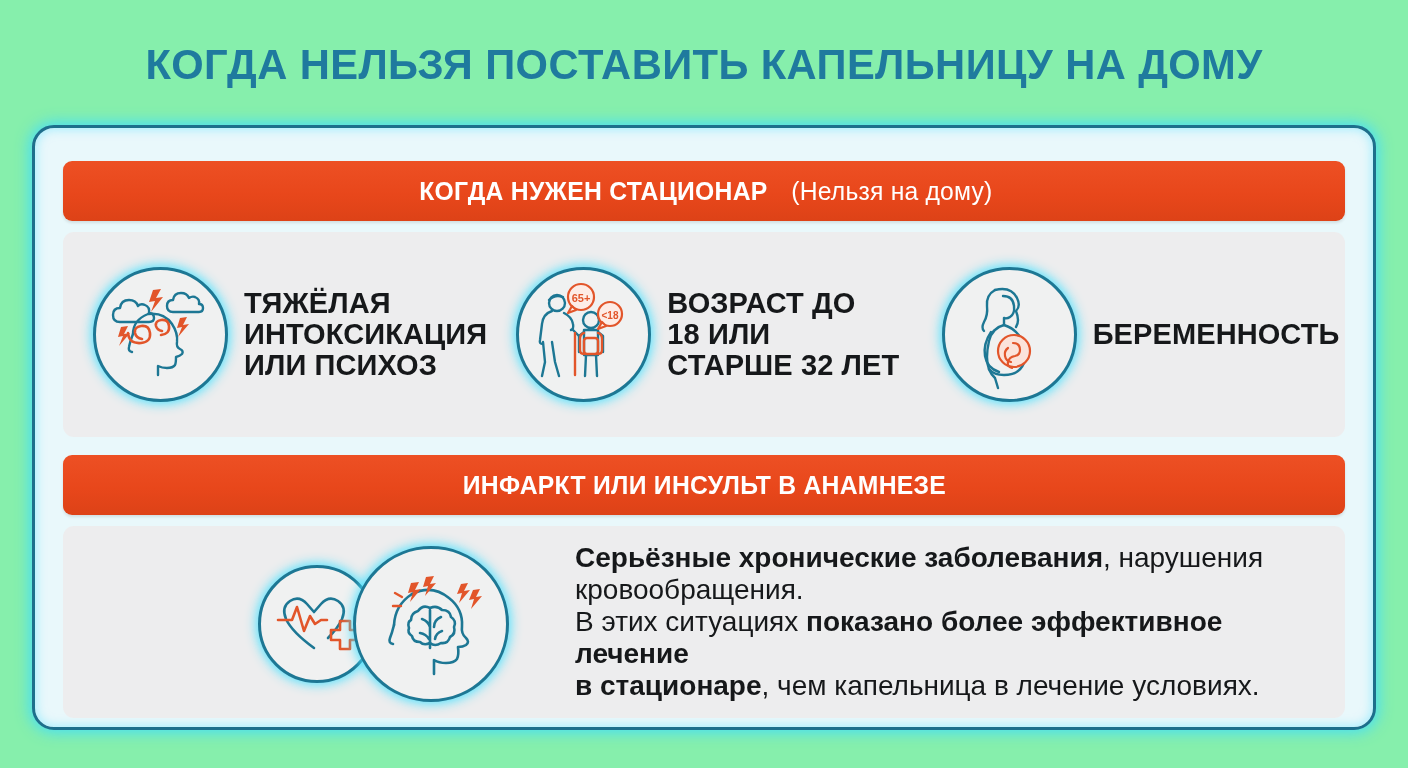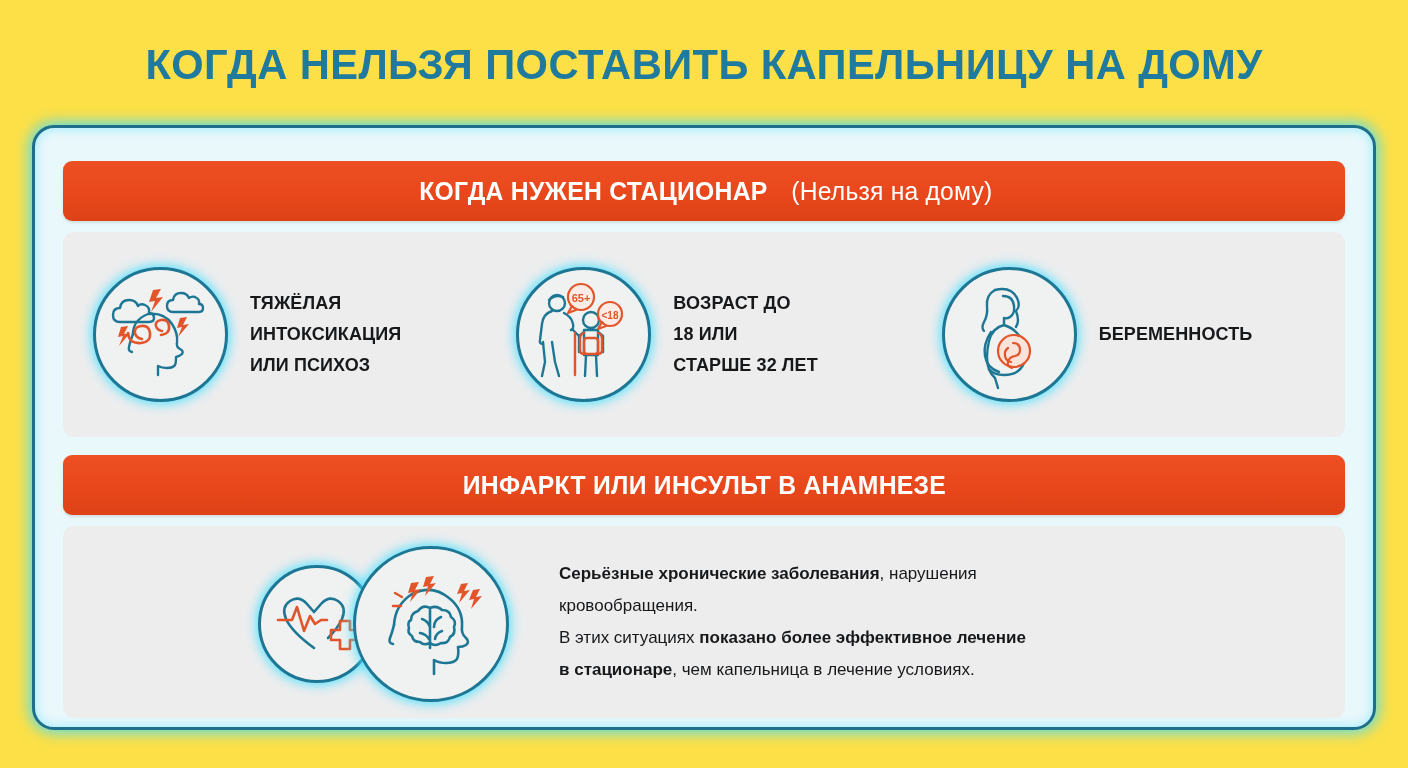--- a/index.html
+++ b/index.html
@@ -12,21 +12,21 @@
     height: 768px;
     font-family: "Liberation Sans", "DejaVu Sans", sans-serif;
     overflow: hidden;
     position: relative;
   }
 
   
   .page {
     position: absolute;
     inset: 0;
-    background: #fde047;
+    background: #86efac;
   }
 
   
   .page-title {
     position: absolute;
     left: 0;
     right: 0;
     top: 38px;
     text-align: center;
     color: #1f7a9e;
@@ -109,25 +109,25 @@
   .item {
     display: flex;
     align-items: center;
     flex: 1 1 0;
   }
   .item-1 { padding-left: 30px; }
   .item-2 { padding-left: 20px; }
   .item-3 { padding-left: 22px; }
 
   .item-label {
-    font-size: 18px;
+    font-size: 29px;
     line-height: 31px;
     font-weight: bold;
     color: #16181a;
-    margin-left: 22px;
+    margin-left: 16px;
     letter-spacing: 0.1px;
     white-space: pre-line;
   }
 
   
   .icon-circle {
     width: 129px;
     height: 129px;
     flex: 0 0 129px;
     border-radius: 50%;
@@ -158,22 +158,22 @@
     position: absolute;
     left: 95px;
     top: 0;
     width: 150px;
     height: 150px;
     flex: none;
   }
 
   
   .body-text {
-    margin-left: 56px;
-    font-size: 17px;
+    margin-left: 72px;
+    font-size: 28px;
     line-height: 32px;
     color: #16181a;
     max-width: 730px;
   }
   .body-text b { font-weight: bold; }
 </style>
 </head>
 <body>
 
 <div class="page">

